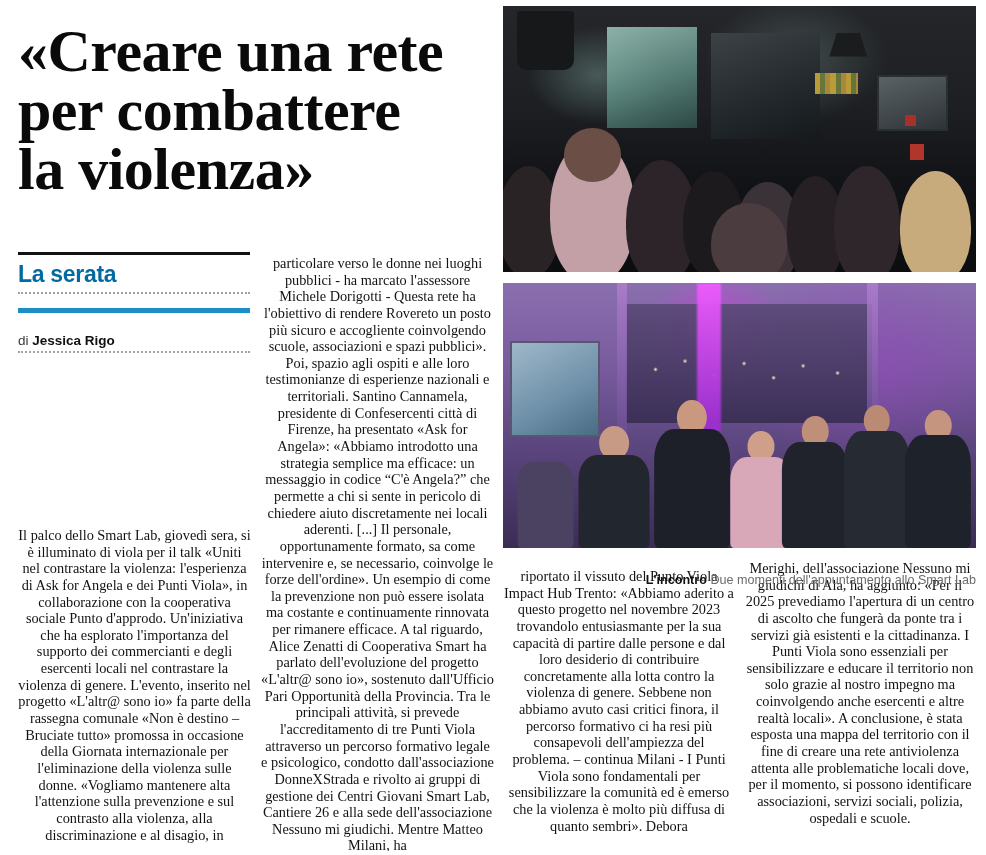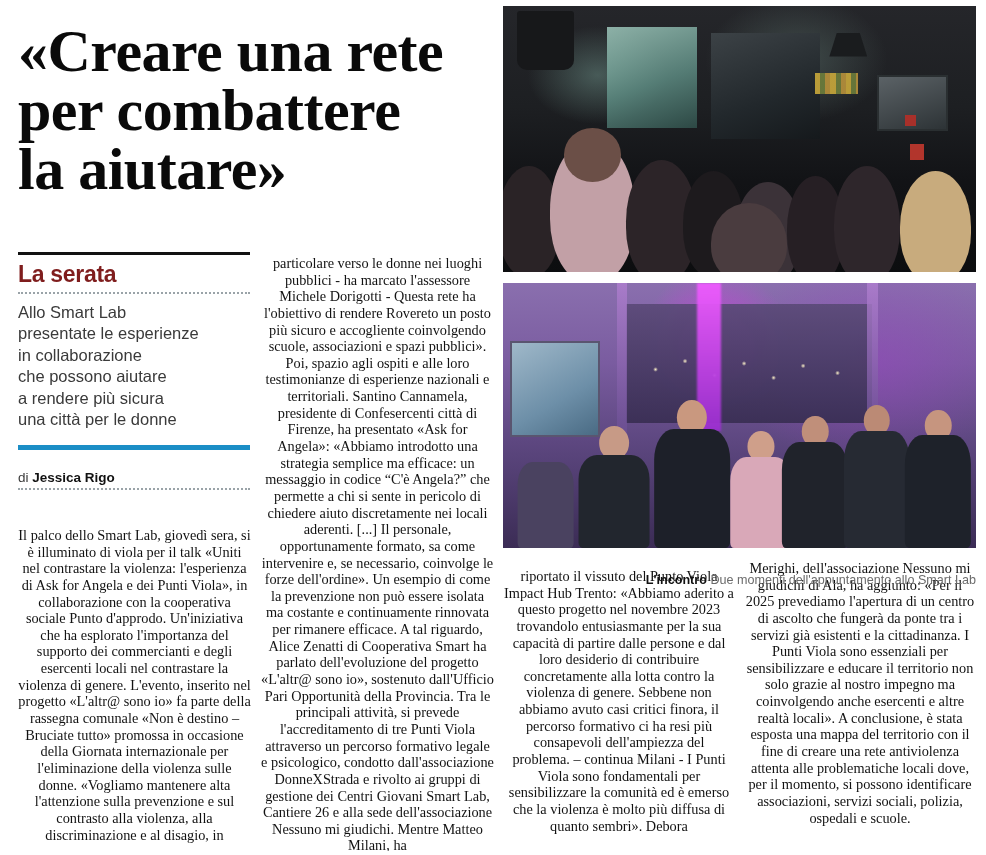--- a/index.html
+++ b/index.html
@@ -26,21 +26,21 @@
     white-space: pre-line;
   }
 
   
   .lead-col { position:absolute; left:18px; top:252px; width:232px; }
   .rule-black { height:3px; background:#111; width:100%; }
   .kicker {
     font-family:"Liberation Sans", sans-serif;
     font-weight:700;
     font-size:23px;
-    color:#7f1d1d;
+    color:#0369a1;
     margin:6px 0 4px 0;
     letter-spacing:-0.3px;
   }
   .rule-dotted {
     height:0; width:100%;
     border-top:2px dotted #9aa3a8;
     margin:2px 0 8px 0;
   }
   .subhead {
     font-family:"Liberation Sans", sans-serif;
@@ -177,33 +177,27 @@
   .caption b { color:#111; font-weight:700; }
 </style>
 </head>
 <body>
 
 <div class="page">
 
   <div class="headline-block">
     <h1 class="headline">«Creare una rete
 per combattere
-la aiutare»</h1>
+la violenza»</h1>
   </div>
 
   <div class="lead-col">
     <div class="rule-black"></div>
     <div class="kicker">La serata</div>
     <div class="rule-dotted"></div>
-    <div class="subhead">Allo Smart Lab
-presentate le esperienze
-in collaborazione
-che possono aiutare
-a rendere più sicura
-una città per le donne</div>
     <div class="byline-bar"></div>
     <div class="byline">
       <span>di</span>
       <b>Jessica Rigo</b>
     </div>
     <div class="rule-dotted-thin"></div>
   </div>
 
   <div class="col1 bodytext">
     <p>Il palco dello Smart Lab, giovedì sera, si è illuminato di viola per il talk «Uniti nel contrastare la violenza: l'esperienza di Ask for Angela e dei Punti Viola», in collaborazione con la cooperativa sociale Punto d'approdo. Un'iniziativa che ha esplorato l'importanza del supporto dei commercianti e degli esercenti locali nel contrastare la violenza di genere. L'evento, inserito nel progetto «L'altr@ sono io» fa parte della rassegna comunale «Non è destino – Bruciate tutto» promossa in occasione della Giornata internazionale per l'eliminazione della violenza sulle donne. «Vogliamo mantenere alta l'attenzione sulla prevenzione e sul contrasto alla violenza, alla discriminazione e al disagio, in</p>

